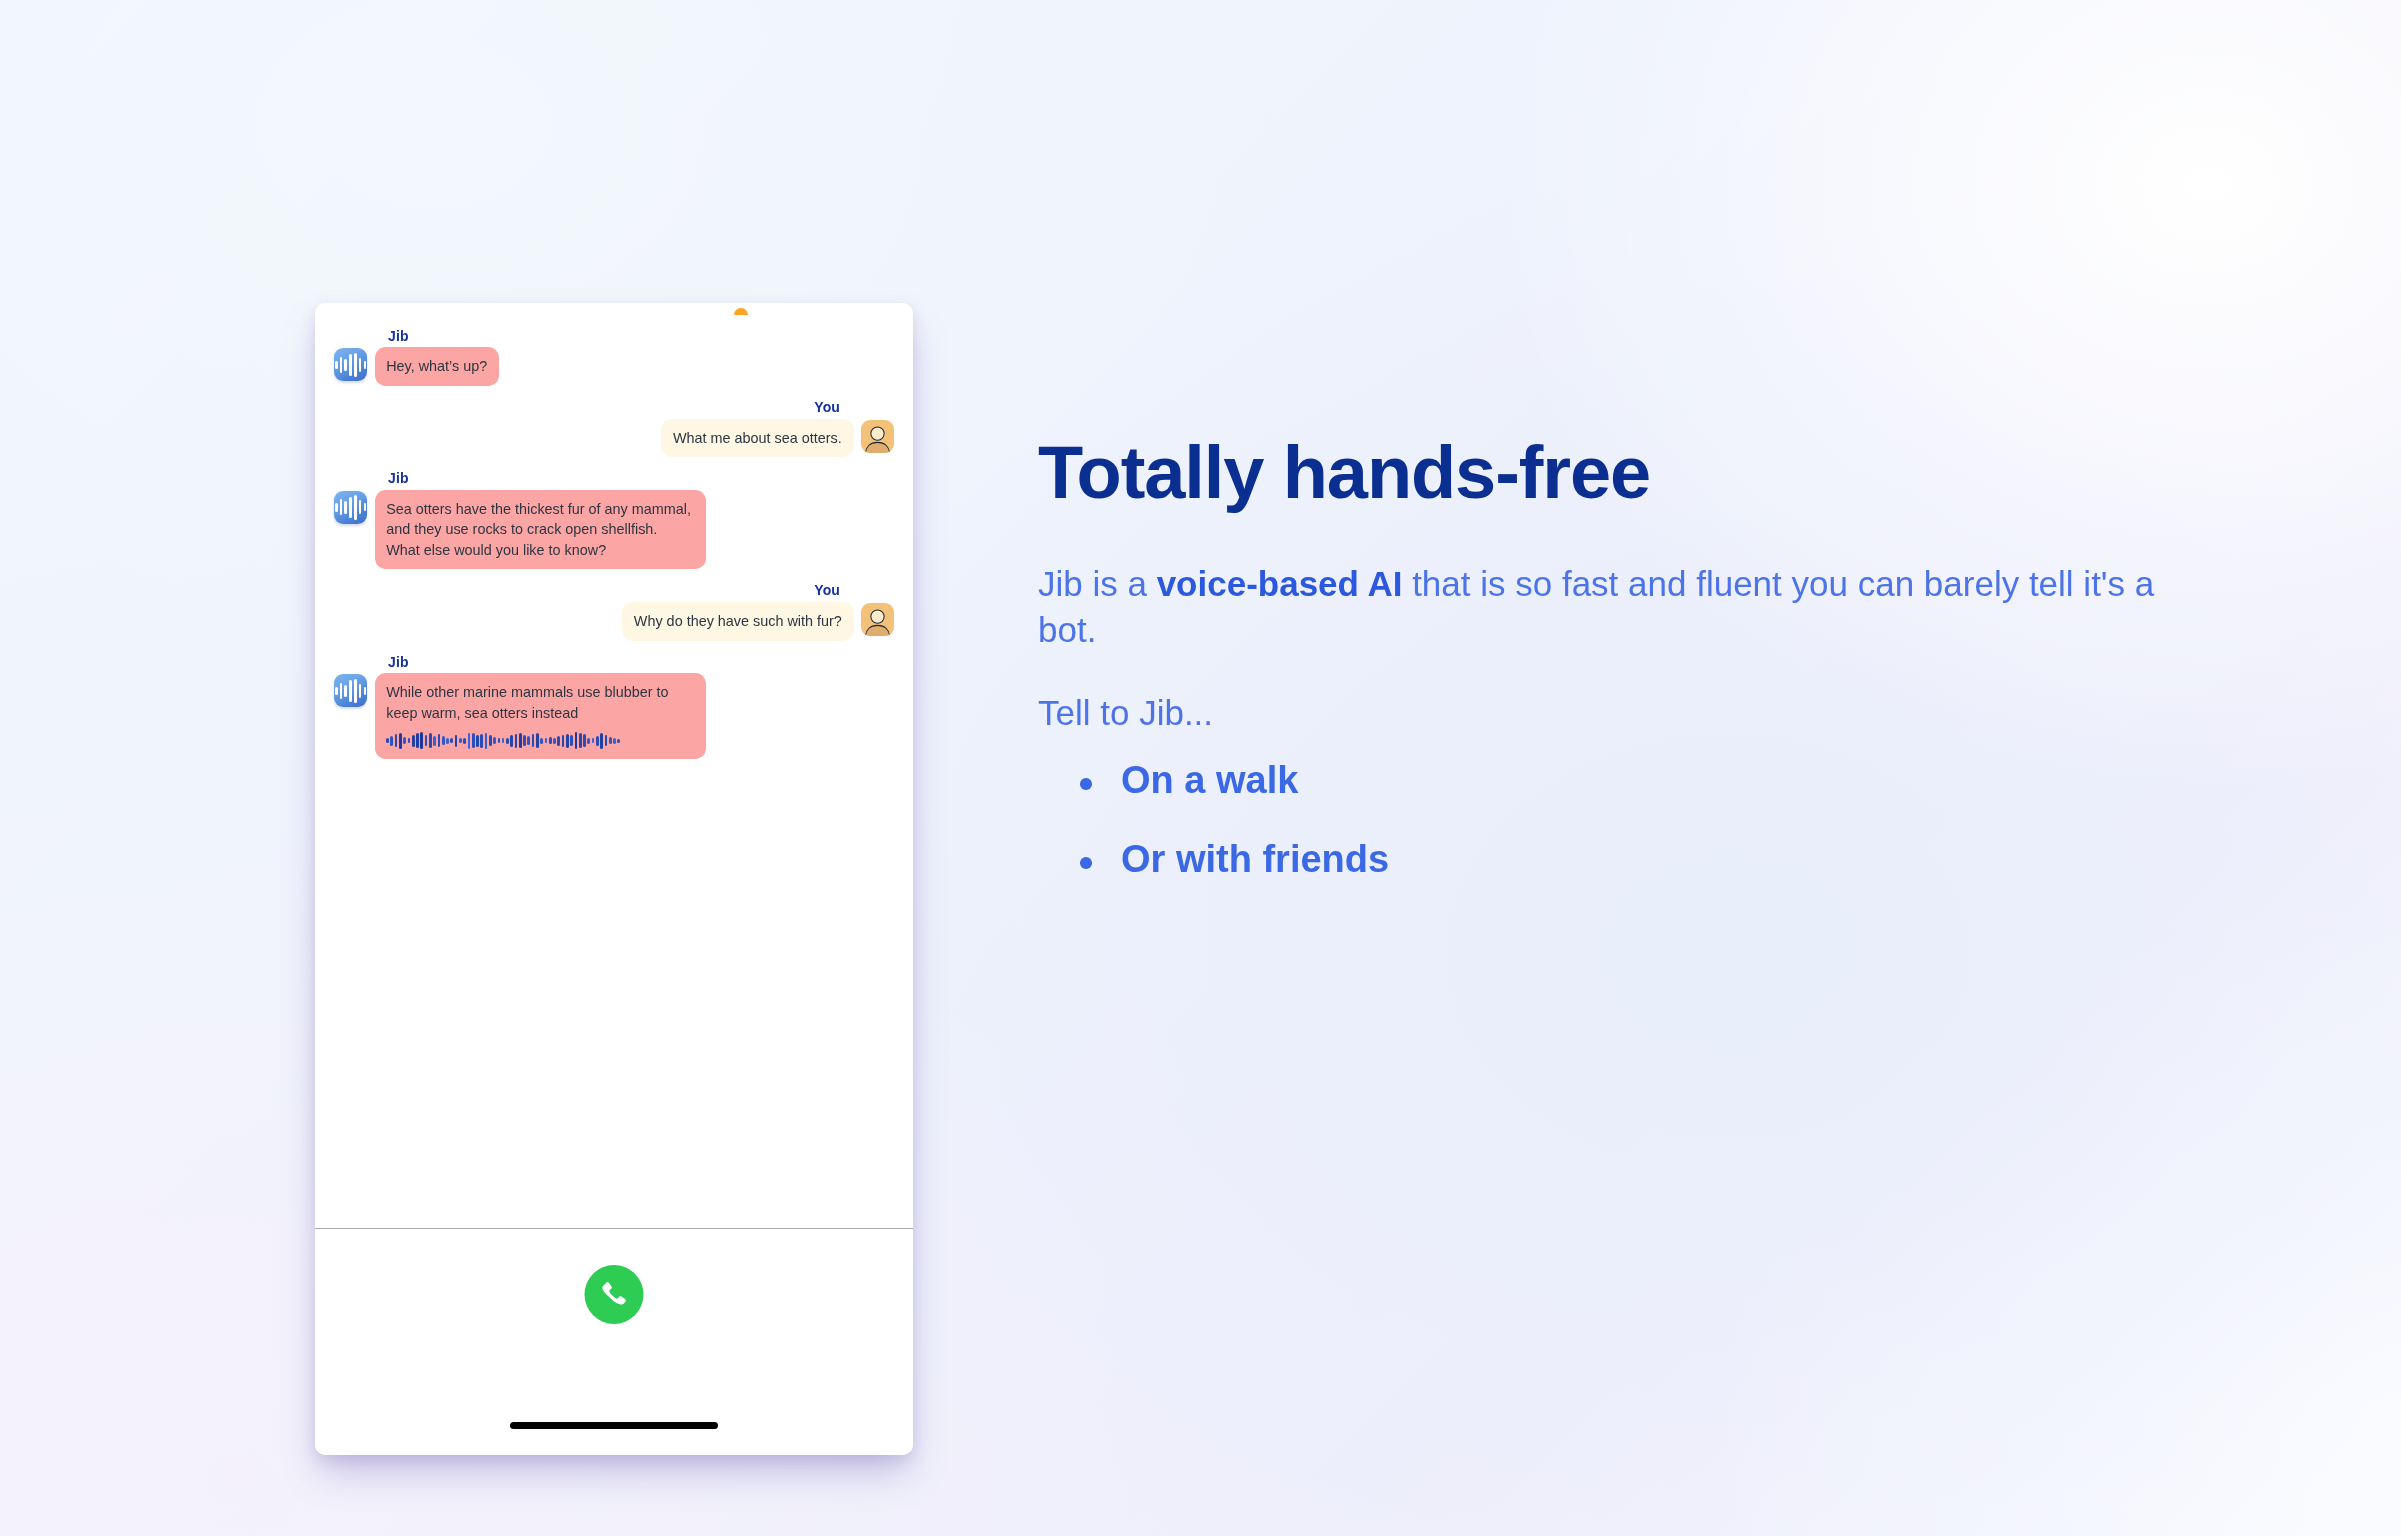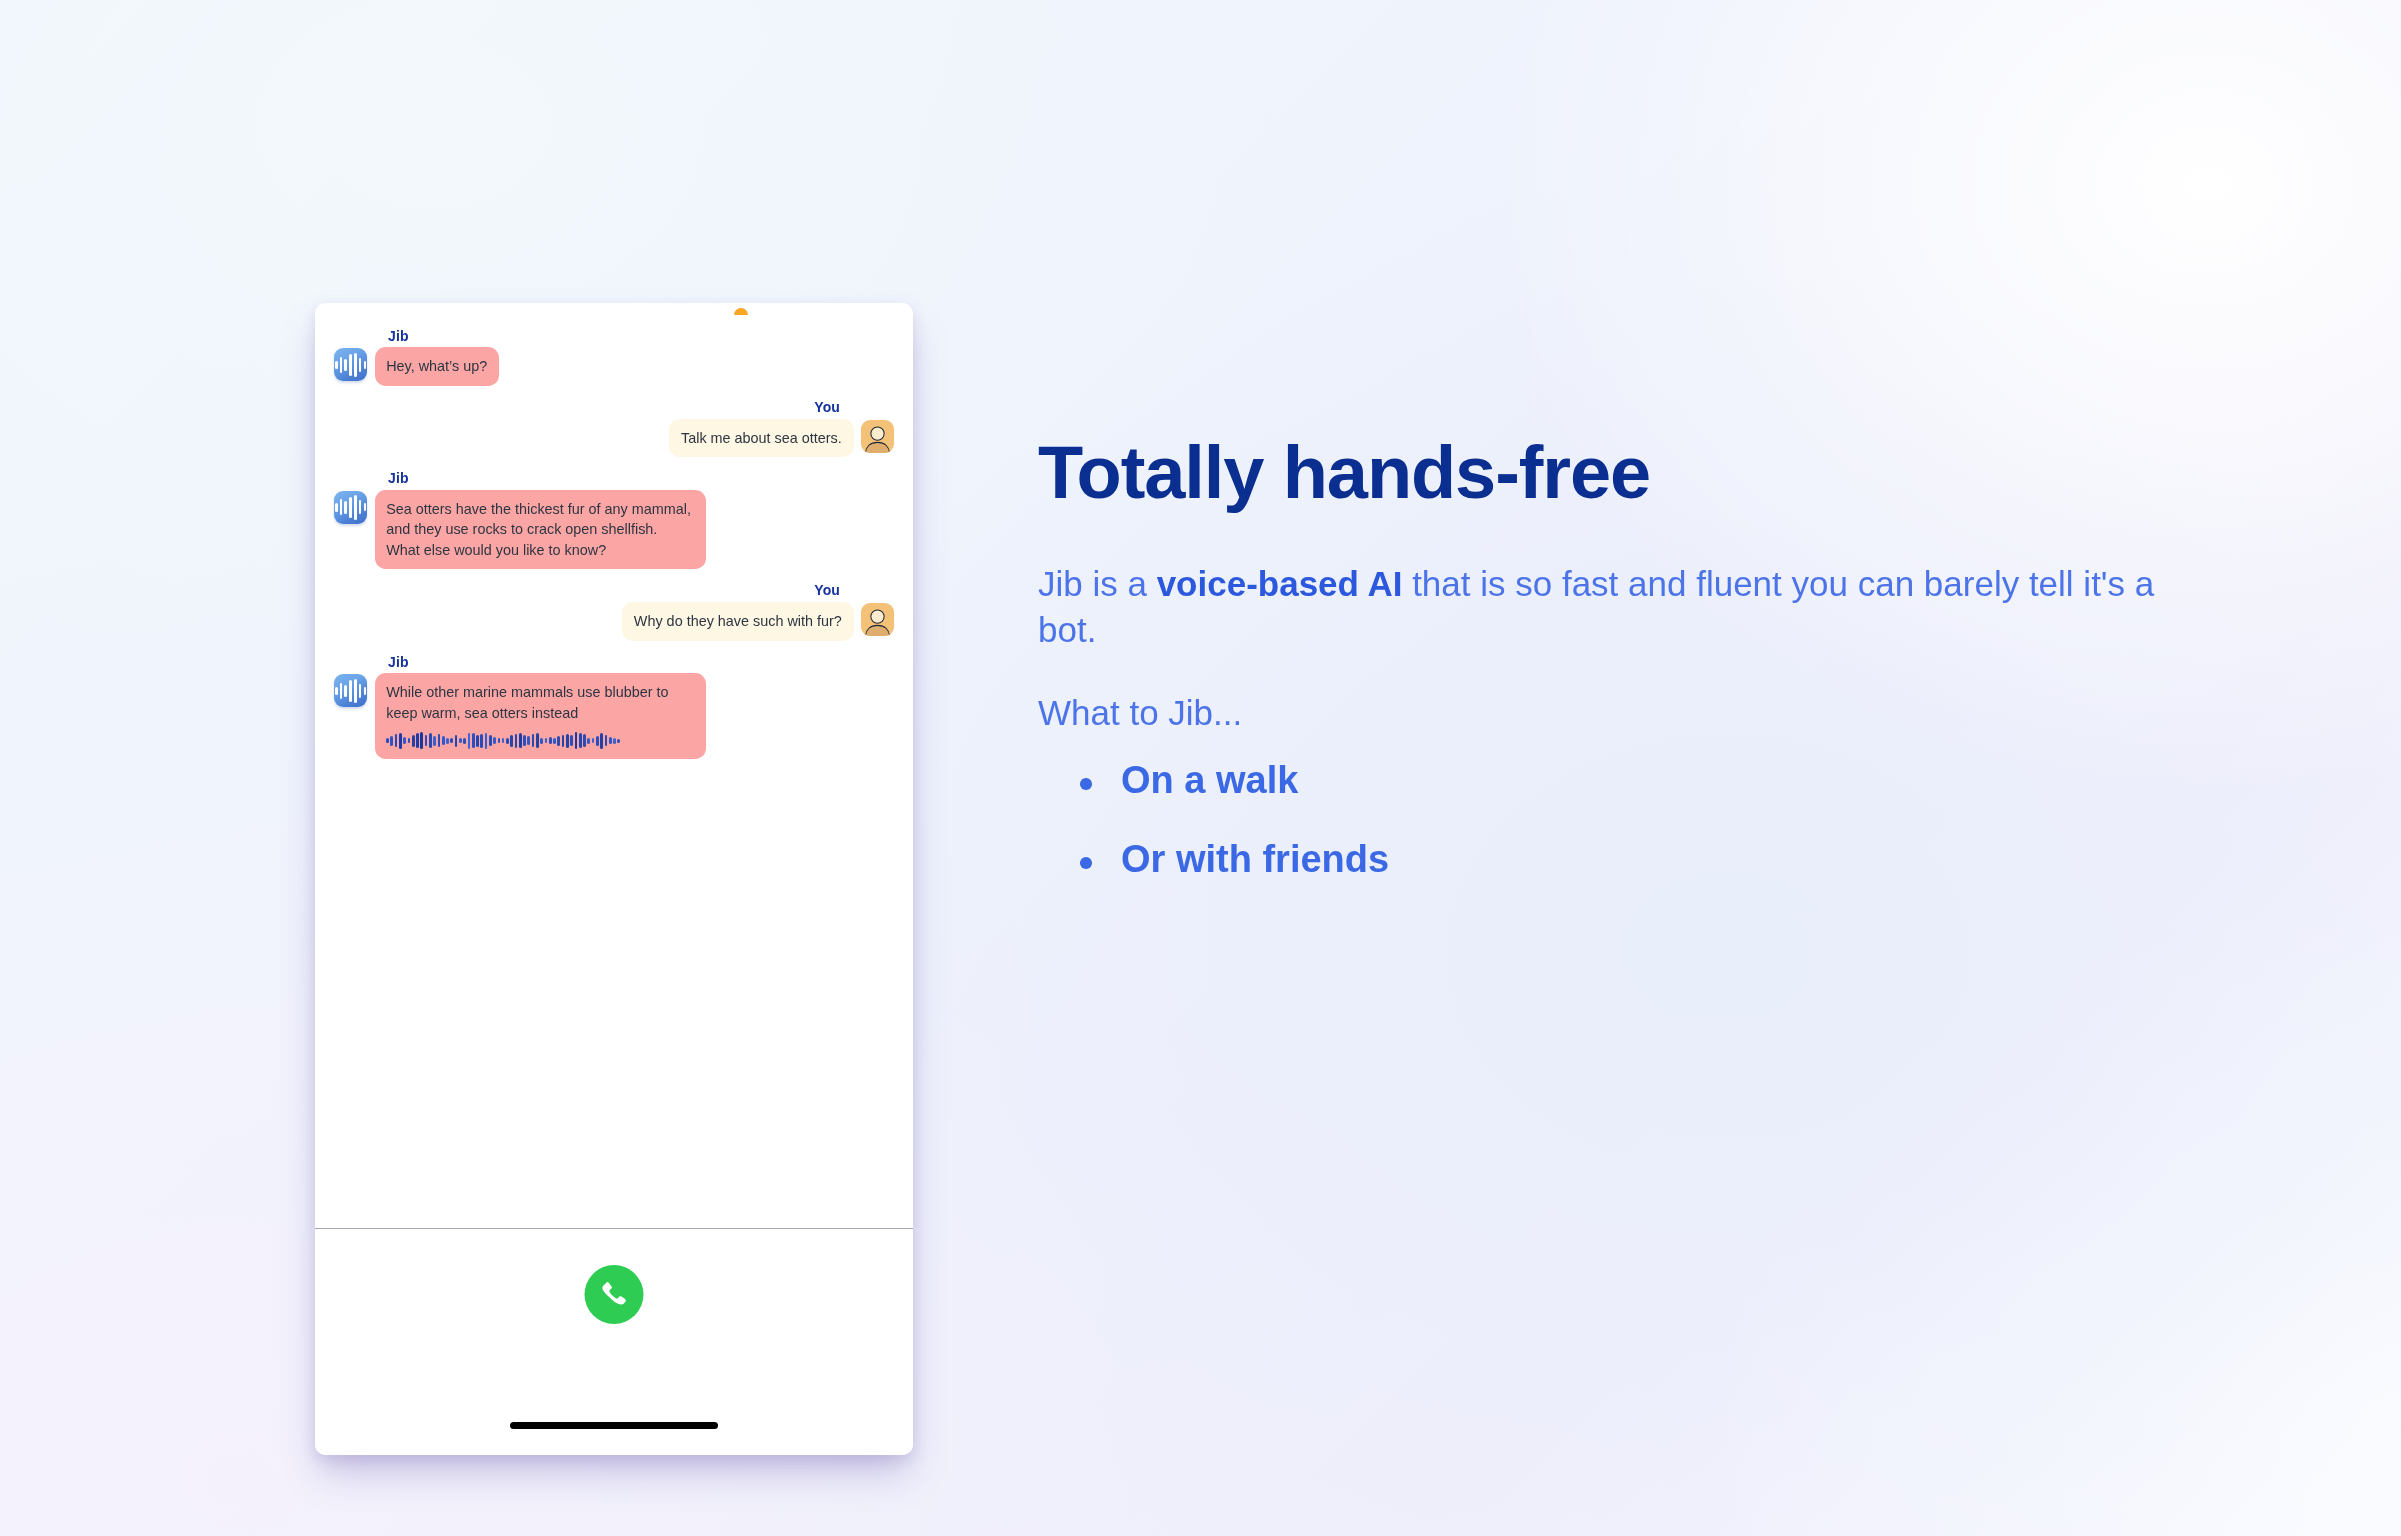--- a/index.html
+++ b/index.html
@@ -223,21 +223,21 @@
             <i></i>
             <i></i>
             <i></i>
           </div>
           <div class="bubble jib"><span>Hey, what’s up?</span></div>
         </div>
       </div>
       <div class="msg-group user">
         <div class="speaker">You</div>
         <div class="row user">
-          <div class="bubble user"><span>Talk me about sea otters.</span></div>
+          <div class="bubble user"><span>What me about sea otters.</span></div>
           <div class="user-avatar"><svg width="33" height="33" viewBox="0 0 62 62">
               <circle cx="31" cy="25.5" r="12.5" fill="#fbeccd" stroke="#1f2937" stroke-width="2"></circle>
               <path d="M8 66 C8 49 18.5 42 31 42 C43.5 42 54 49 54 66 Z" fill="#dfae6e" stroke="#1f2937" stroke-width="2"></path>
             </svg></div>
         </div>
       </div>
       <div class="msg-group jib">
         <div class="speaker">Jib</div>
         <div class="row jib">
           <div class="jib-avatar">
@@ -346,21 +346,21 @@
 </div>
 <div id="notch-dot"></div>
 
 <div id="copy-panel">
   <h1 id="headline">Totally hands-free</h1>
 
   <p id="lead">
     <span>Jib is a </span><b>voice-based AI</b><span> that is so fast and fluent you can barely tell it's a bot.</span>
   </p>
 
-  <p id="talk-label">What to Jib...</p>
+  <p id="talk-label">Tell to Jib...</p>
 
   <ul id="use-case-list">
 
       <li><span>On a walk</span></li>
       <li><span>Or with friends</span></li>
     </ul>
 </div>
 
 
 </body></html>

